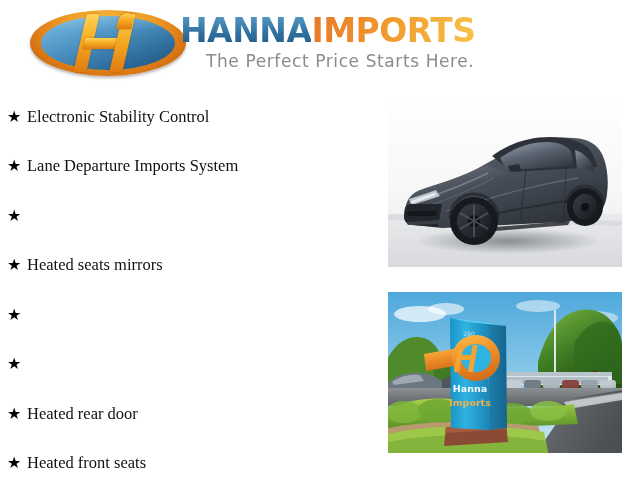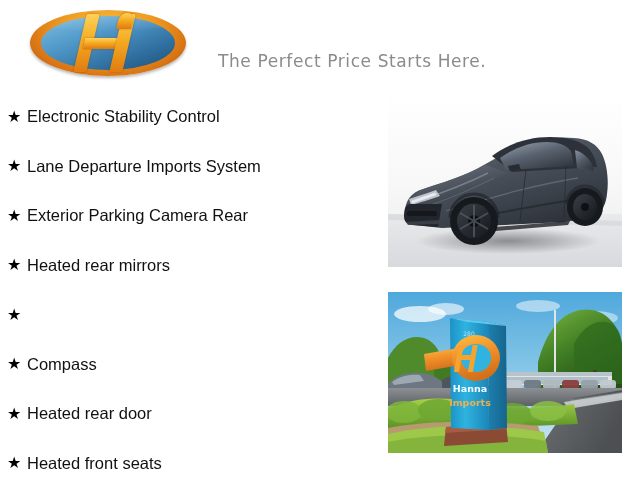--- a/index.html
+++ b/index.html
@@ -117,21 +117,21 @@
   }
   #brand-wordmark .w-imports {
     background: linear-gradient(95deg, #e8792a 0%, #f0982c 45%, #f8c349 100%);
     -webkit-background-clip: text;
     background-clip: text;
     -webkit-text-fill-color: transparent;
     color: #ee8f2c;
   }
   #brand-tagline {
     position: absolute;
-    left: 218px;
+    left: 206px;
     top: 51px;
     font-size: 17px;
     color: #8b8b8b;
     letter-spacing: .6px;
     white-space: nowrap;
     font-family: "DejaVu Sans", sans-serif;
   }
 
   
   #features-list {
@@ -153,21 +153,21 @@
     width: 20px;
     font-size: 16px;
     color: #000000;
     line-height: 1;
     flex: none;
   }
   .feature-label {
     font-size: 16.5px;
     color: #111111;
     white-space: nowrap;
-    font-family: Liberation Sans, sans-serif;
+    font-family: Liberation Serif, serif;
   }
 
   
   #vehicle-photo {
     position: absolute;
     left: 388px;
     top: 94px;
     width: 234px;
     height: 173px;
     overflow: hidden;
@@ -193,47 +193,48 @@
     <div class="logo-ellipse-outer"></div>
     <div class="logo-ellipse-inner"></div>
     <div class="logo-h">
       <div class="bar up-l"></div>
       <div class="bar cross"></div>
       <div class="bar up-r"></div>
       <div class="bar hook"></div>
     </div>
   </div>
 
+  <div id="brand-wordmark">
+    <span class="w-hanna">HANNA</span><span class="w-imports">IMPORTS</span>
+  </div>
 
   <div id="brand-tagline">The Perfect Price Starts Here.</div>
 </div>
 
 <ul id="features-list">
   <li class="feature-item">
     <span class="feature-star">★</span>
     <span class="feature-label">Electronic Stability Control</span>
   </li>
   <li class="feature-item">
     <span class="feature-star">★</span>
     <span class="feature-label">Lane Departure Imports System</span>
   </li>
   <li class="feature-item">
     <span class="feature-star">★</span>
-    <span class="feature-label">Exterior Parking Camera Rear</span>
-  </li>
-  <li class="feature-item">
-    <span class="feature-star">★</span>
-    <span class="feature-label">Heated rear mirrors</span>
-  </li>
-  <li class="feature-item">
-    <span class="feature-star">★</span>
-  </li>
-  <li class="feature-item">
-    <span class="feature-star">★</span>
-    <span class="feature-label">Compass</span>
+  </li>
+  <li class="feature-item">
+    <span class="feature-star">★</span>
+    <span class="feature-label">Heated seats mirrors</span>
+  </li>
+  <li class="feature-item">
+    <span class="feature-star">★</span>
+  </li>
+  <li class="feature-item">
+    <span class="feature-star">★</span>
   </li>
   <li class="feature-item">
     <span class="feature-star">★</span>
     <span class="feature-label">Heated rear door</span>
   </li>
   <li class="feature-item">
     <span class="feature-star">★</span>
     <span class="feature-label">Heated front seats</span>
   </li>
 </ul>

